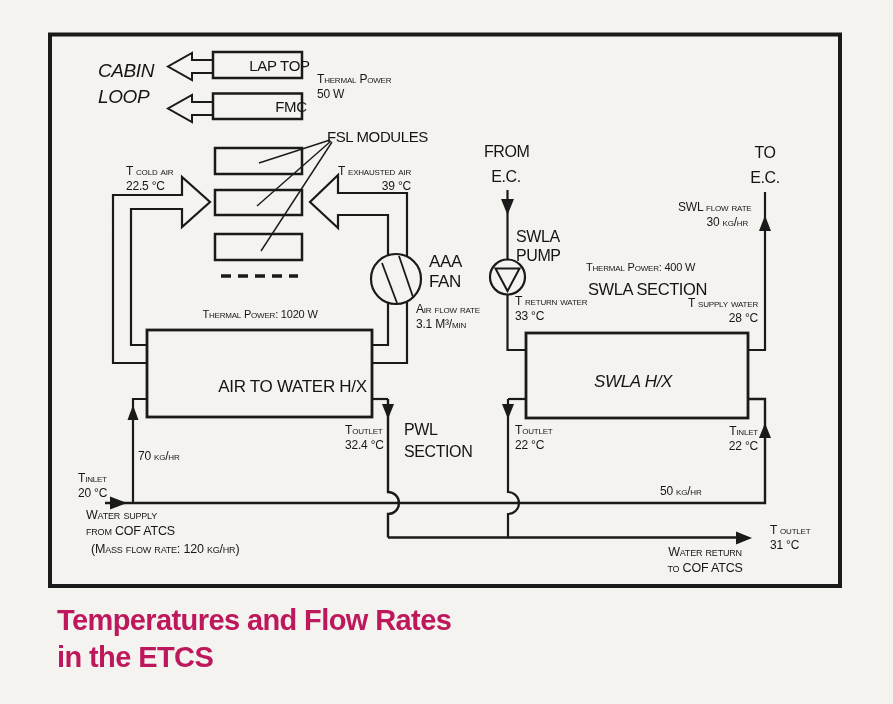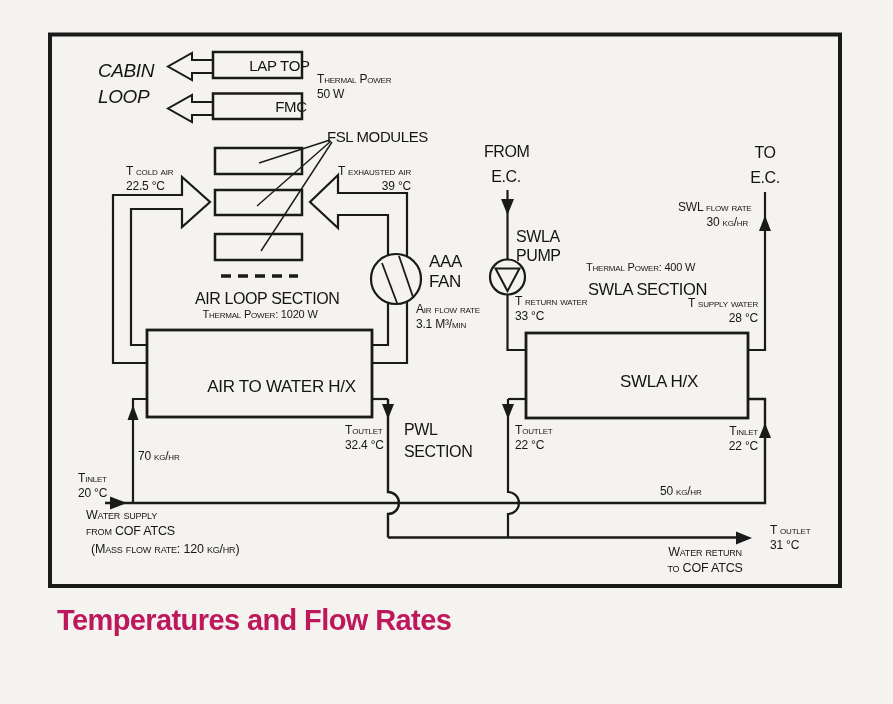--- a/index.html
+++ b/index.html
@@ -126,21 +126,20 @@
   <div class="lbl" style="left:126px;top:164px;">
     <div>T cold air</div>
       <div>22.5 °C</div>
   </div>
 
   <div class="lbl ra" style="left:333px;top:164px;width:78px;">
     <div>T exhausted air</div>
       <div>39 °C</div>
   </div>
 
-  <div class="med ctr" style="left:195px;top:286px;width:130px;font-size:16px;"><span>AIR LOOP SECTION</span></div>
   <div class="lbl ctr" style="left:195px;top:307px;width:130px;font-size:11px;"><span>Thermal Power: 1020 W</span></div>
 
   <div class="med" style="left:429px;top:252px;font-size:17px;line-height:20px;">
     <div>AAA</div>
       <div>FAN</div>
   </div>
 
   <div class="lbl" style="left:416px;top:302px;">
     <div>Air flow rate</div>
       <div>3.1 M³/min</div>
@@ -172,24 +171,24 @@
   <div class="lbl" style="left:515px;top:294px;">
     <div>T return water</div>
       <div>33 °C</div>
   </div>
 
   <div class="lbl ra" style="left:686px;top:296px;width:72px;">
     <div>T supply water</div>
       <div>28 °C</div>
   </div>
 
-  <div class="boxlbl" style="left:147px;top:330px;width:225px;height:113px;">
+  <div class="boxlbl" style="left:158px;top:330px;width:225px;height:113px;">
       <span>AIR TO WATER H/X</span>
     </div>
-  <div class="boxlbl" style="left:526px;top:333px;width:222px;height:98px;">
+  <div class="boxlbl" style="left:500px;top:333px;width:222px;height:98px;font-style:italic;">
       <span>SWLA H/X</span>
     </div>
 
   <div class="lbl" style="left:345px;top:423px;">
     <div>Toutlet</div>
       <div>32.4 °C</div>
   </div>
 
   <div class="med" style="left:404px;top:419px;font-size:16px;line-height:22px;">
     <div>PWL</div>
@@ -227,15 +226,16 @@
       <div>31 °C</div>
   </div>
 
   <div class="lbl ctr" style="left:664px;top:545px;width:82px;font-size:12.5px;line-height:15.5px;">
     <div>Water return</div>
       <div>to COF ATCS</div>
   </div>
 
   <div id="caption">
     <div>Temperatures and Flow Rates</div>
+    <div>in the ETCS</div>
   </div>
 
 </div>
 
 </body></html>

